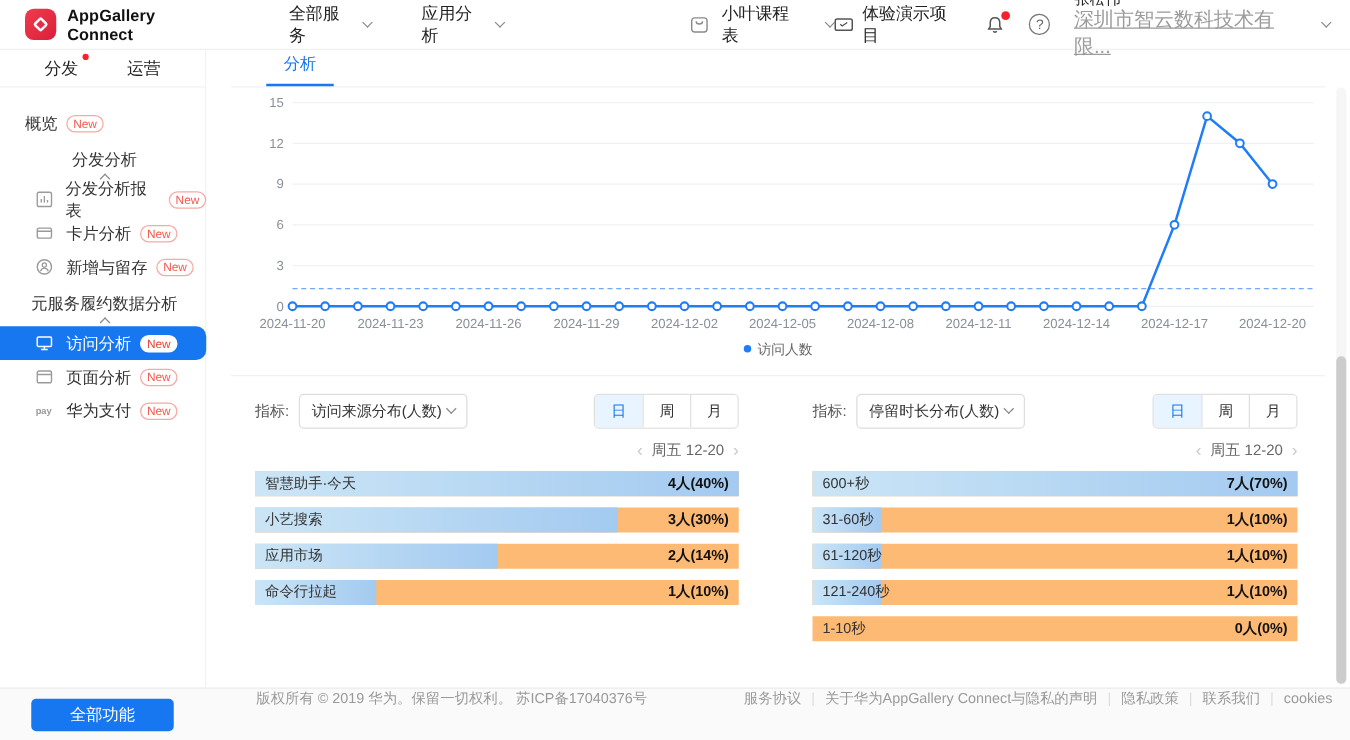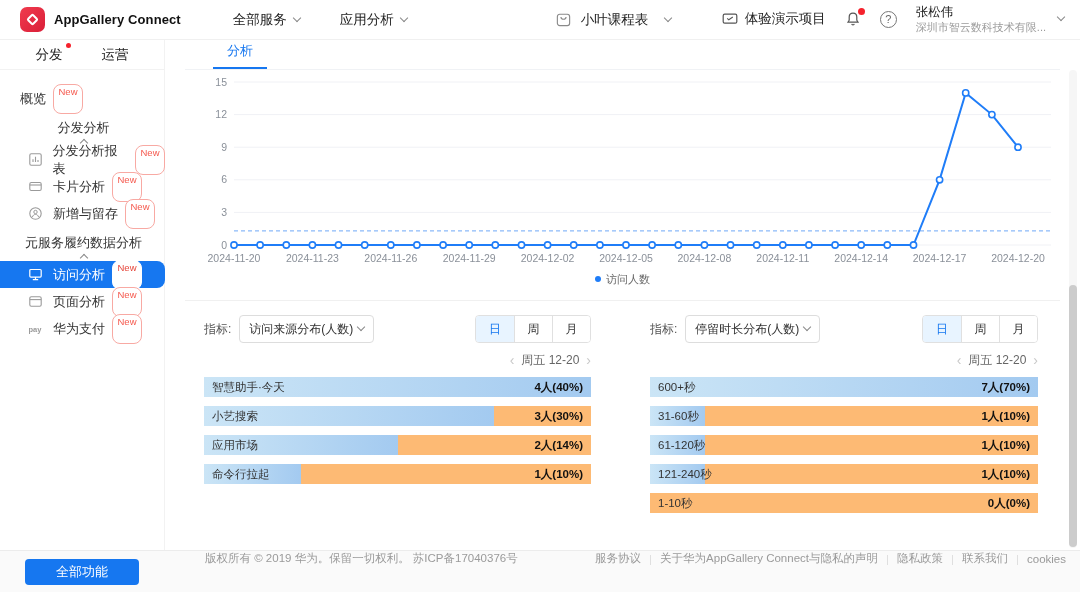--- a/index.html
+++ b/index.html
@@ -25,35 +25,35 @@
   .app-sel { display:flex; align-items:center; margin-left:148px; gap:9px; font-size:13.5px; color:#222; cursor:pointer; }
   .right-cluster { margin-left:auto; display:flex; align-items:center; margin-right:16px; gap:19px; }
   .project { display:flex; align-items:center; gap:7px; font-size:13.5px; color:#222; cursor:pointer; }
   .bell { position:relative; cursor:pointer; display:flex; }
   .reddot-abs { position:absolute; top:-3px; right:-4px; width:7px; height:7px; background:#f5222d; border-radius:50%; }
   .help { width:17px; height:17px; border:1.3px solid #777; border-radius:50%; font-size:11px; color:#666;
           display:flex; align-items:center; justify-content:center; cursor:pointer; }
   .user { display:flex; align-items:center; gap:12px; cursor:pointer; }
   .user-text { display:flex; flex-direction:column; line-height:1.3; }
   .user-name { font-size:12.5px; color:#222; }
-  .user-org { font-size:11px; color:#9b9b9b; }
+  .user-org { font-size:16px; color:#9b9b9b;text-decoration:underline; }
   
   .sidebar { position:absolute; top:40px; left:0; width:165px; height:510px; background:#fff; border-right:1px solid #f2f2f2; }
   .s-tabs { height:30px; border-bottom:1px solid #f2f2f2; display:flex; align-items:center; justify-content:space-around; padding:0 16px; }
   .s-tab { font-size:13.5px; color:#222; position:relative; cursor:pointer; }
   .reddot { position:absolute; top:-3px; right:-8px; width:5px; height:5px; background:#f5222d; border-radius:50%; }
   .s-menu { padding-top:15px; }
   .s-item { height:27px; display:flex; align-items:center; padding-left:20px; font-size:13px; color:#333; cursor:pointer; width:165px; }
   .s-item.indent { padding-left:28px; }
   .s-item.selected { background:#1677f0; color:#fff; border-radius:0 8px 8px 0; }
   .s-icon { width:17px; margin-right:8px; display:flex; align-items:center; }
   .s-group { height:27px; margin-top:7px; display:flex; align-items:center; justify-content:space-between;
              padding:0 17px 0 20px; font-size:13px; color:#333; cursor:pointer;flex-direction:column; }
   .badge { font-size:9.5px; color:#f5594e; border:1px solid #f8a9a3; border-radius:8px; padding:0 4.5px;
-           margin-left:7px; line-height:13px; height:30px; background:#fff; white-space:nowrap; }
+           margin-left:7px; line-height:13px; height:14px; background:#fff; white-space:nowrap; }
   .badge-on-blue { border-color:#fff; color:#e6453a; }
   
   .main { position:absolute; left:185px; top:40px; width:875px; height:510px; background:#fff; }
   .tabrow { height:30px; border-bottom:1px solid #f0f2f5; display:flex; align-items:flex-end; }
   .tab-active { margin-left:28px; width:54px; text-align:center; font-size:13px; color:#1677f0;
                 padding-bottom:7px; border-bottom:2px solid #1677f0; cursor:pointer; }
   svg.linechart { display:block; margin-top:2px; }
   .tick { font-size:10.5px; fill:#8a9099; }
   .legend { height:18px; display:flex; align-items:center; justify-content:center; gap:5px; font-size:11px; color:#666; }
   .legend-dot { width:6px; height:6px; border-radius:50%; background:#1f7df8; }

